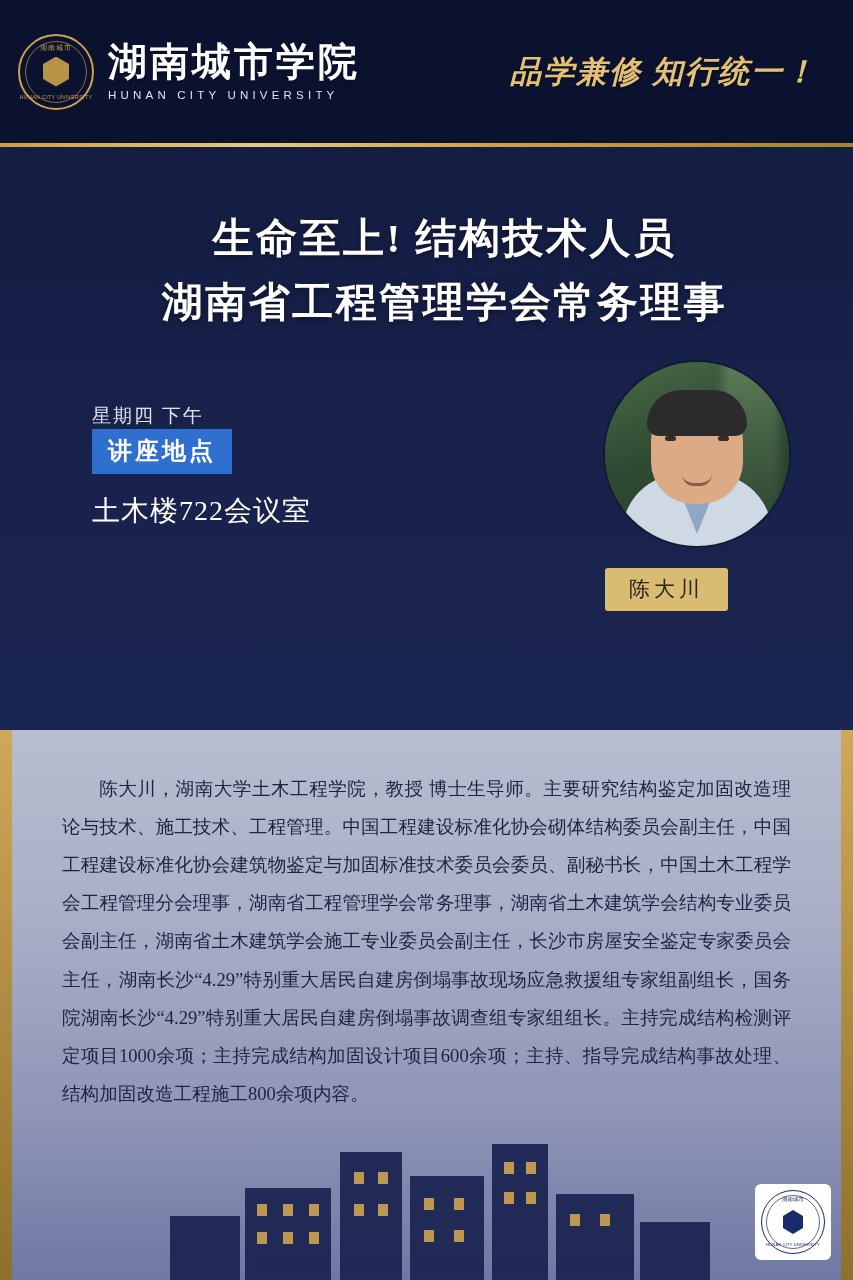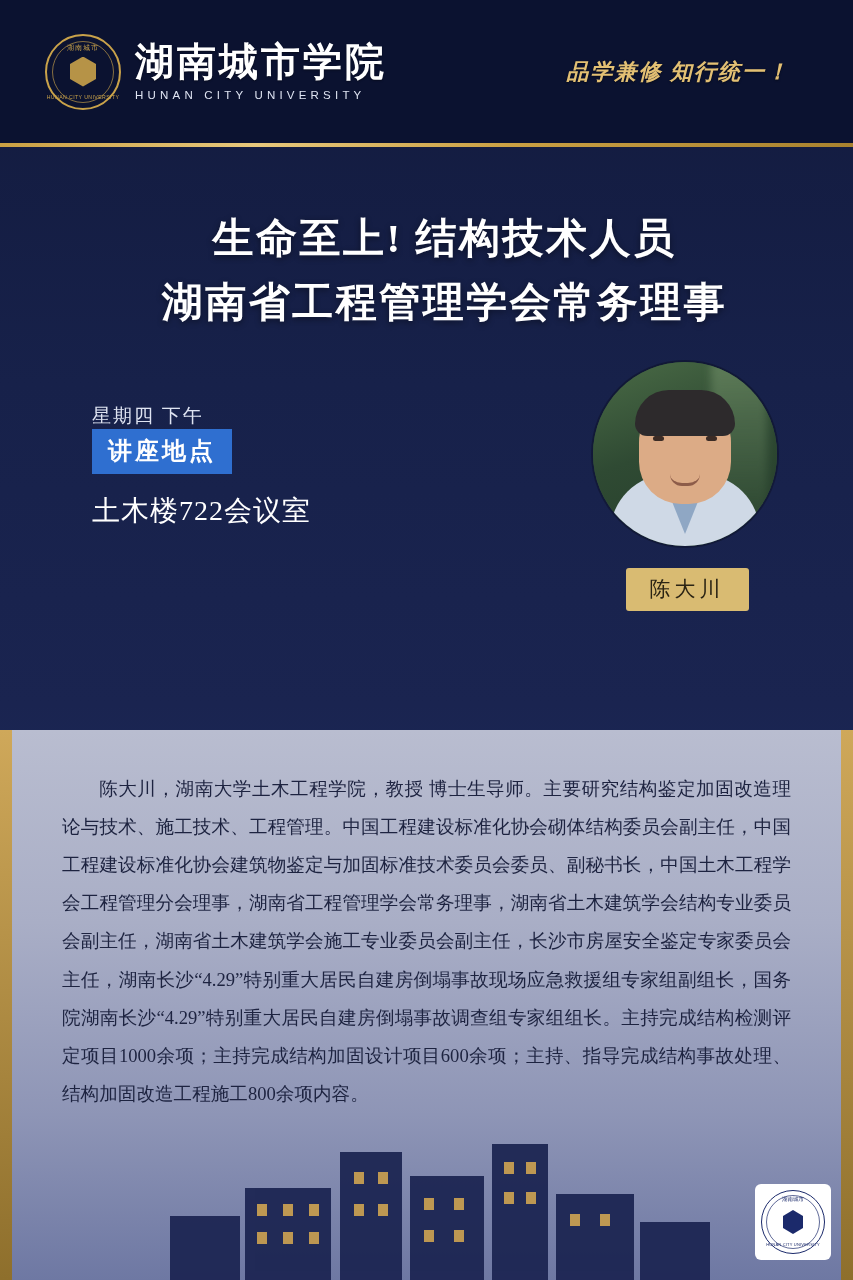--- a/index.html
+++ b/index.html
@@ -22,21 +22,21 @@
     background: linear-gradient(180deg, #121a3d 0%, #17214a 30%, #1a2450 55%, #1b2a5c 70%);
   }
 
   
   .header {
     position: relative;
     height: 143px;
     background: #0b1230;
     display: flex;
     align-items: center;
-    padding: 0 45px;
+    padding: 0 18px;
     box-sizing: border-box;
   }
   .header-logo {
     display: flex;
     align-items: center;
     gap: 14px;
   }
   .logo-seal {
     width: 72px;
     height: 72px;
@@ -93,21 +93,21 @@
   }
   .logo-text-en {
     font-size: 11.5px;
     color: #dfe4f2;
     letter-spacing: 4.2px;
     margin-top: 7px;
   }
   .header-motto {
     margin-left: auto;
     font-family: "Liberation Serif", serif;
-    font-size: 22px;
+    font-size: 31px;
     color: #e3c074;
     letter-spacing: 2px;
     font-style: italic;
     font-weight: bold;
     white-space: nowrap;
     padding-right: 18px;
     text-shadow: 0 1px 2px rgba(0,0,0,.5);
     text-align: center;
   }
   .header-rule {
@@ -174,24 +174,24 @@
   .place-main {
     font-family: "Liberation Serif", serif;
     color: #ffffff;
     font-size: 28px;
     letter-spacing: 1px;
     margin-top: 18px;
   }
 
   .portrait-wrap {
     position: absolute;
-    right: 72px;
+    right: 60px;
     top: 28px;
     width: 188px;
-    text-align: center;
+    text-align: left;
     text-decoration: underline;
   }
   .portrait {
     width: 184px;
     height: 184px;
     border-radius: 50%;
     border: 3px solid #d8b濃;
     border-color: #d8b45f;
     overflow: hidden;
     position: relative;

